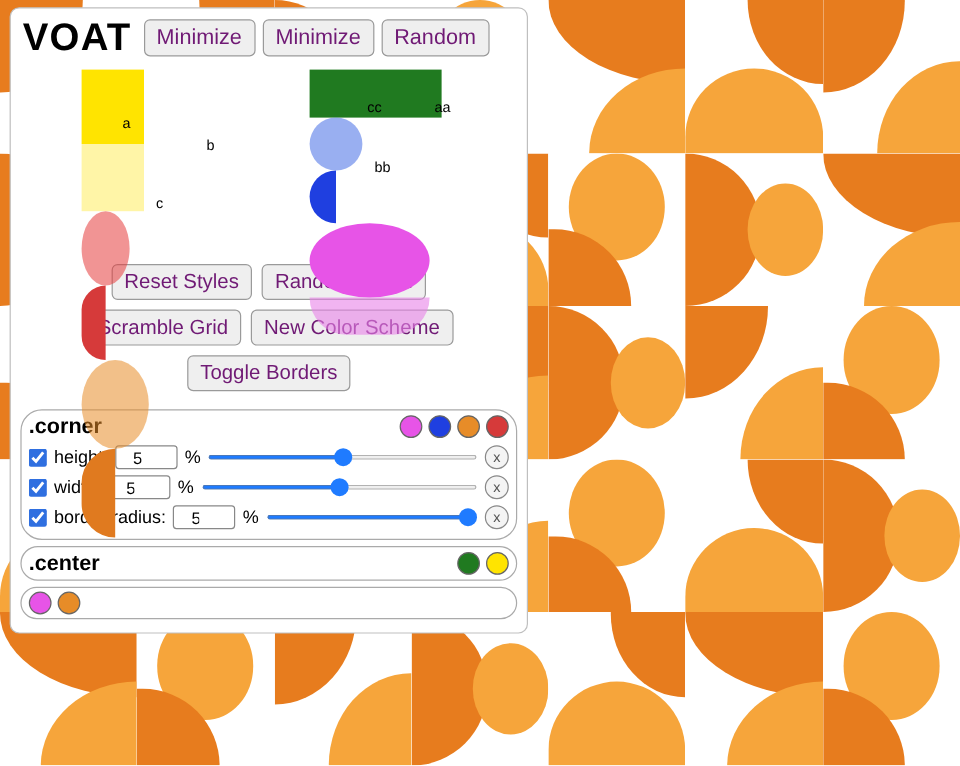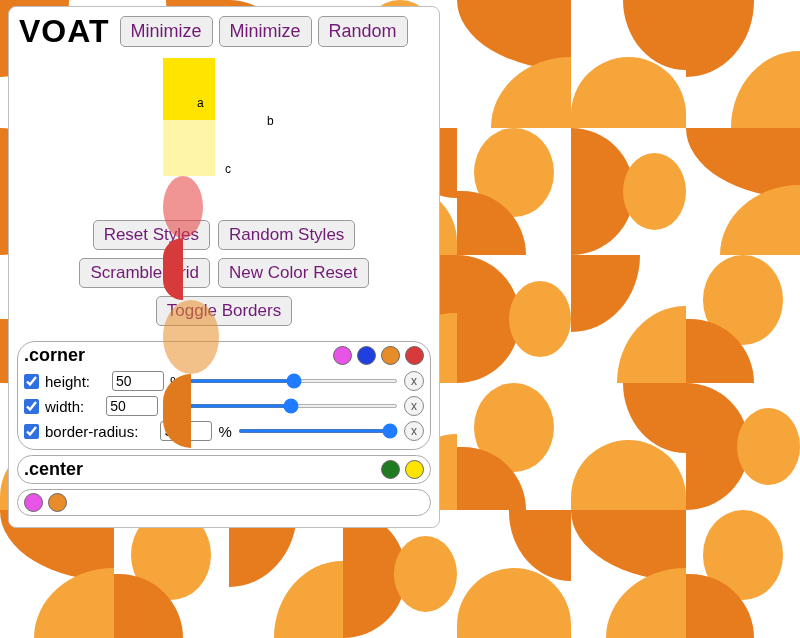--- a/index.html
+++ b/index.html
@@ -35,21 +35,21 @@
   .btnrow button.sys{font-size:17px;}
 
   .group{border:1px solid #aaa;border-radius:18px;margin:5px 2px;padding:3px 6px;}
   .group-hd{display:flex;align-items:center;justify-content:space-between;}
   .group-title{font-weight:700;font-size:18px;}
   .swatches{display:flex;gap:5px;}
   .sw{width:19px;height:19px;border-radius:50%;border:1px solid #666;cursor:pointer;}
   .proprow{display:flex;align-items:center;gap:6px;margin:5px 0;}
   .proprow input[type=checkbox]{width:15px;height:15px;accent-color:#2f6fe0;}
   .proprow label{font-size:15px;}
-  .proprow input[type=number]{width:52px;font-size:14px;border:1px solid #888;border-radius:3px;padding:1px 3px;margin-left:16px;}
+  .proprow input[type=number]{width:52px;font-size:14px;border:1px solid #888;border-radius:3px;padding:1px 14px;}
   .unit{font-size:15px;}
   .proprow input[type=range]{flex:1;accent-color:#1f7bff;height:4px;}
   .xbtn{width:20px;height:20px;border-radius:50%;border:1px solid #888;background:#f4f4f4;display:flex;align-items:center;justify-content:center;font-size:12px;color:#555;cursor:pointer;}
 
   
   .p1-a{left:20px;top:6px;width:40px;height:62px;border-radius:50%;background:rgba(230,60,60,.55);}
   .p1-a2{left:20px;top:6px;width:20px;height:62px;border-top-left-radius:40px;border-bottom-left-radius:40px;background:#d63a3a;}
   .p1-yel{left:44px;top:28px;width:52px;height:62px;background:#ffe400;}
   .p1-b{left:78px;top:18px;width:56px;height:74px;border-radius:50%;background:rgba(231,140,40,.55);}
   .p1-b2{left:78px;top:18px;width:28px;height:74px;border-top-left-radius:60px;border-bottom-left-radius:60px;background:#e07a1f;}
@@ -229,27 +229,37 @@
       <div class="p1-yel"></div>
       <div class="p1-c"></div>
       <div class="p1-a"></div>
         <div class="p1-a2"></div>
       <div class="p1-b"></div>
         <div class="p1-b2"></div>
       <span class="la">a</span>
       <span class="lb">b</span>
       <span class="lc">c</span>
     </div>
+    <div class="pv p2">
+      <div class="p2-rect"></div>
+      <div class="p2-aa"></div>
+        <div class="p2-aa2"></div>
+      <div class="p2-bb"></div>
+        <div class="p2-bb2"></div>
+      <span class="lcc">cc</span>
+      <span class="laa">aa</span>
+      <span class="lbb">bb</span>
+    </div>
   </div>
 
   <div class="btnrow">
     <button class="sys">Reset Styles</button>
     <button class="sys">Random Styles</button>
     <button class="sys">Scramble Grid</button>
-    <button class="sys">New Color Reset</button>
+    <button class="sys">New Color Scheme</button>
     <button class="sys">Toggle Borders</button>
   </div>
 
   <div class="group">
     <div class="group-hd">
       <div class="group-title">.corner</div>
       <div class="swatches">
         <div class="sw" style="background: rgb(231, 84, 231);"></div>
         <div class="sw" style="background: rgb(31, 63, 224);"></div>
         <div class="sw" style="background: rgb(231, 140, 40);"></div>

